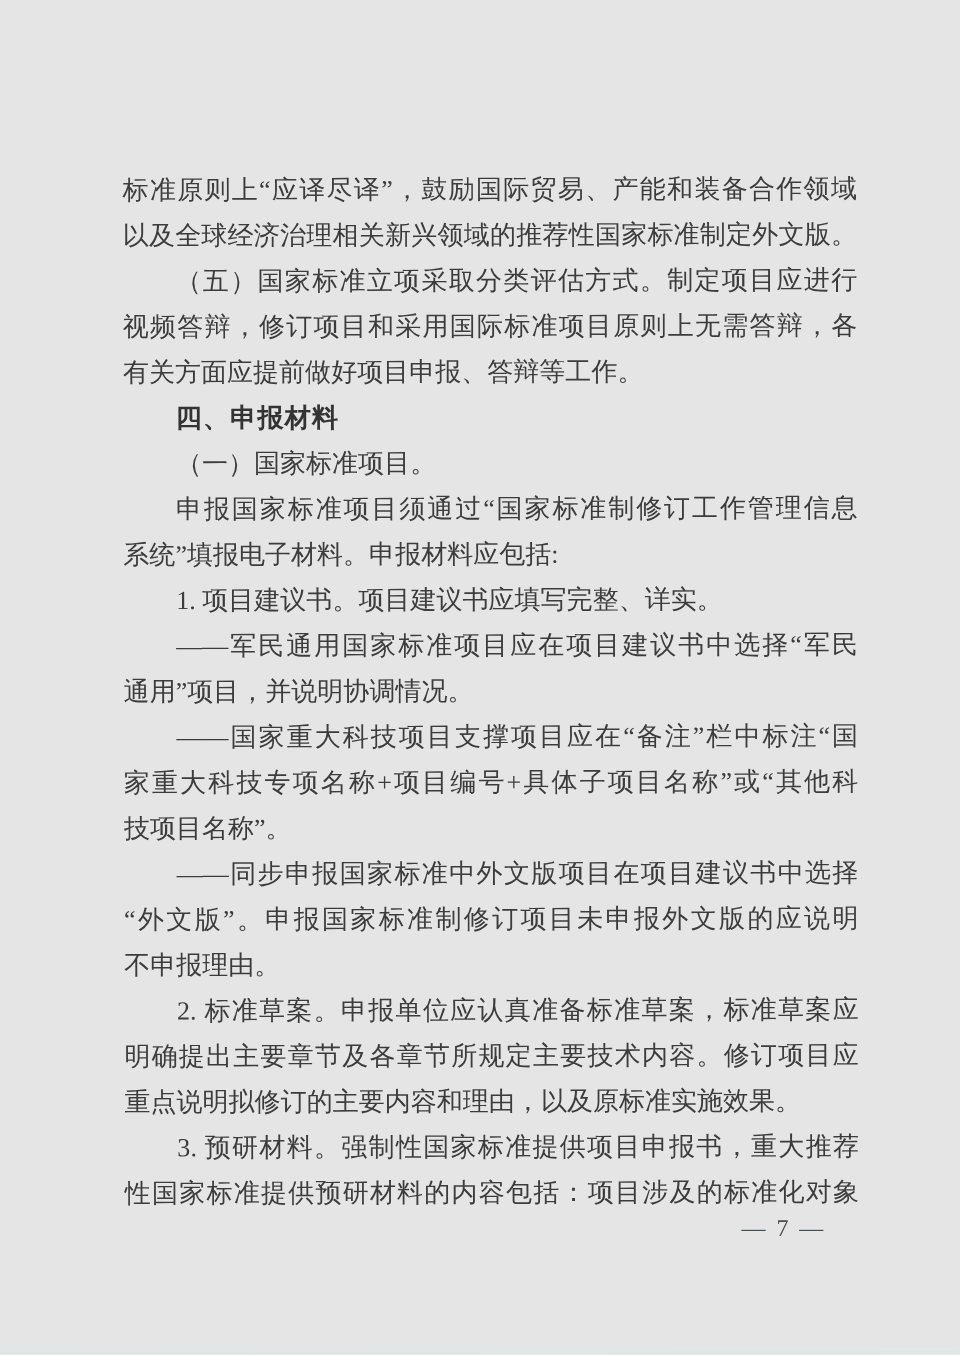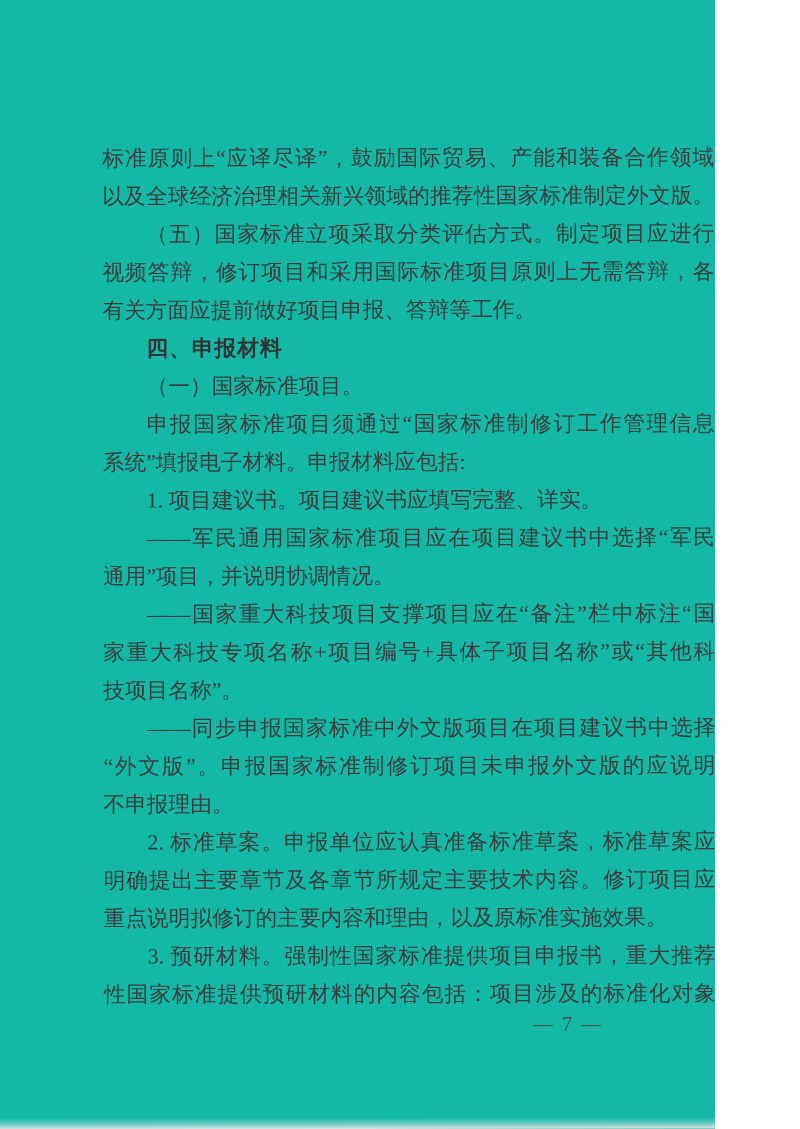--- a/index.html
+++ b/index.html
@@ -2,23 +2,23 @@
 <html><head>
 <meta charset="utf-8">
 <style>
   html, body {
     margin: 0;
     padding: 0;
     background: #ffffff;
   }
   .page {
     position: relative;
-    width: 715px;
+    width: 800px;
     height: 1129px;
-    background: #14b8a6;
+    background: #e5e5e5;
     overflow: hidden;
     font-family: "Liberation Serif", serif;
   }
   .text-block {
     position: absolute;
     left: 103px;
     top: 139px;
     width: 612px;
     color: #3c3c3c;
     font-size: 21.7px;

